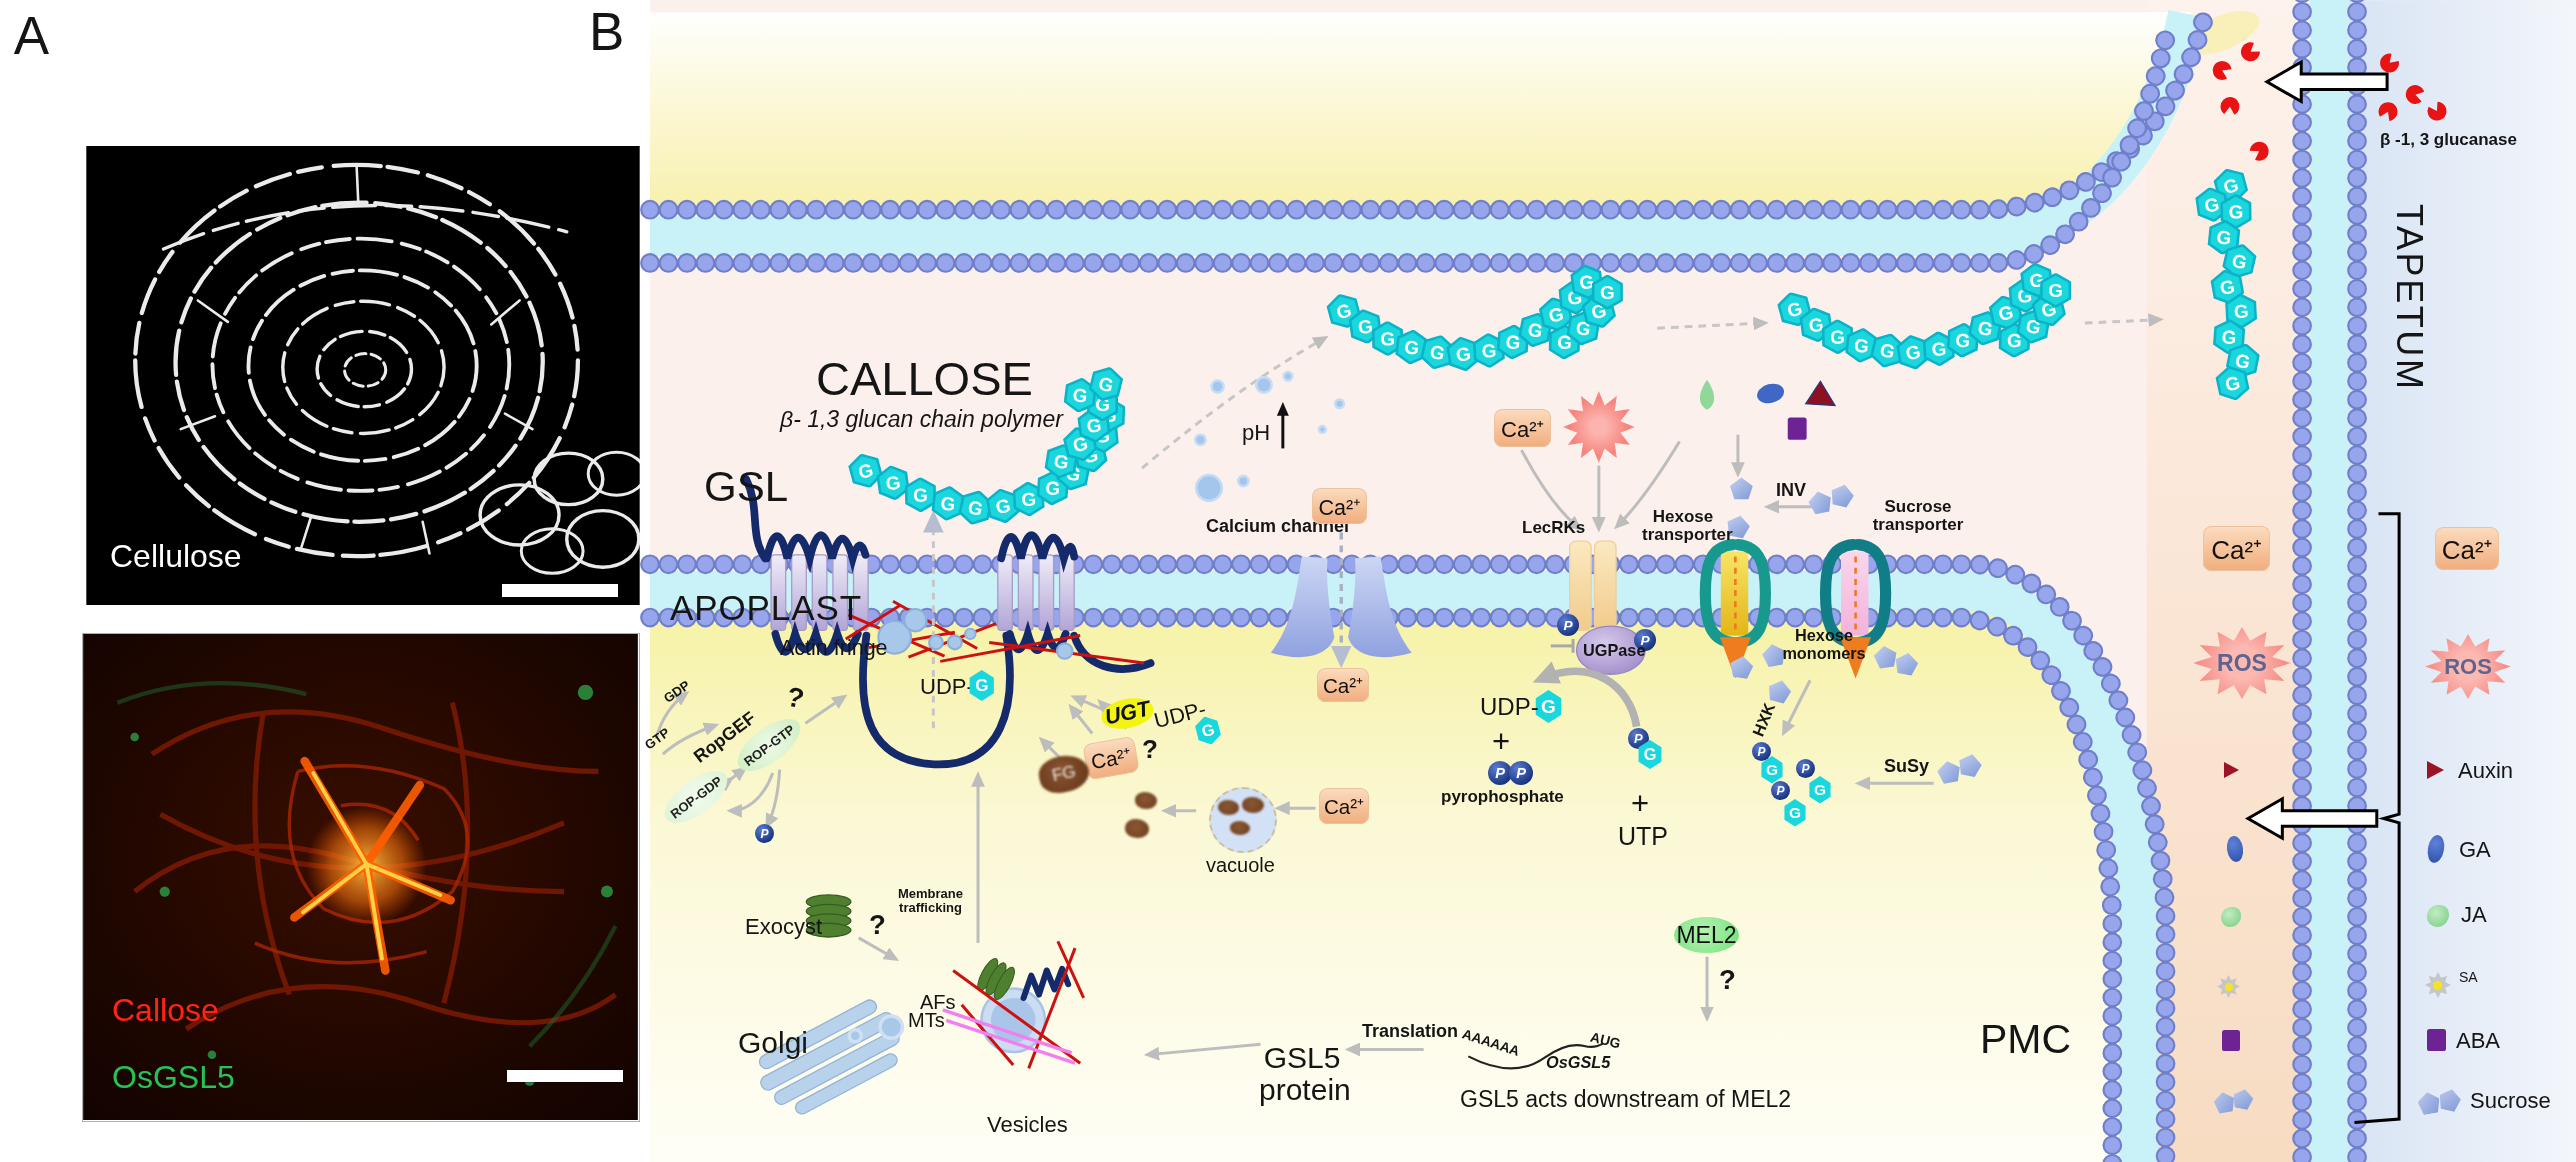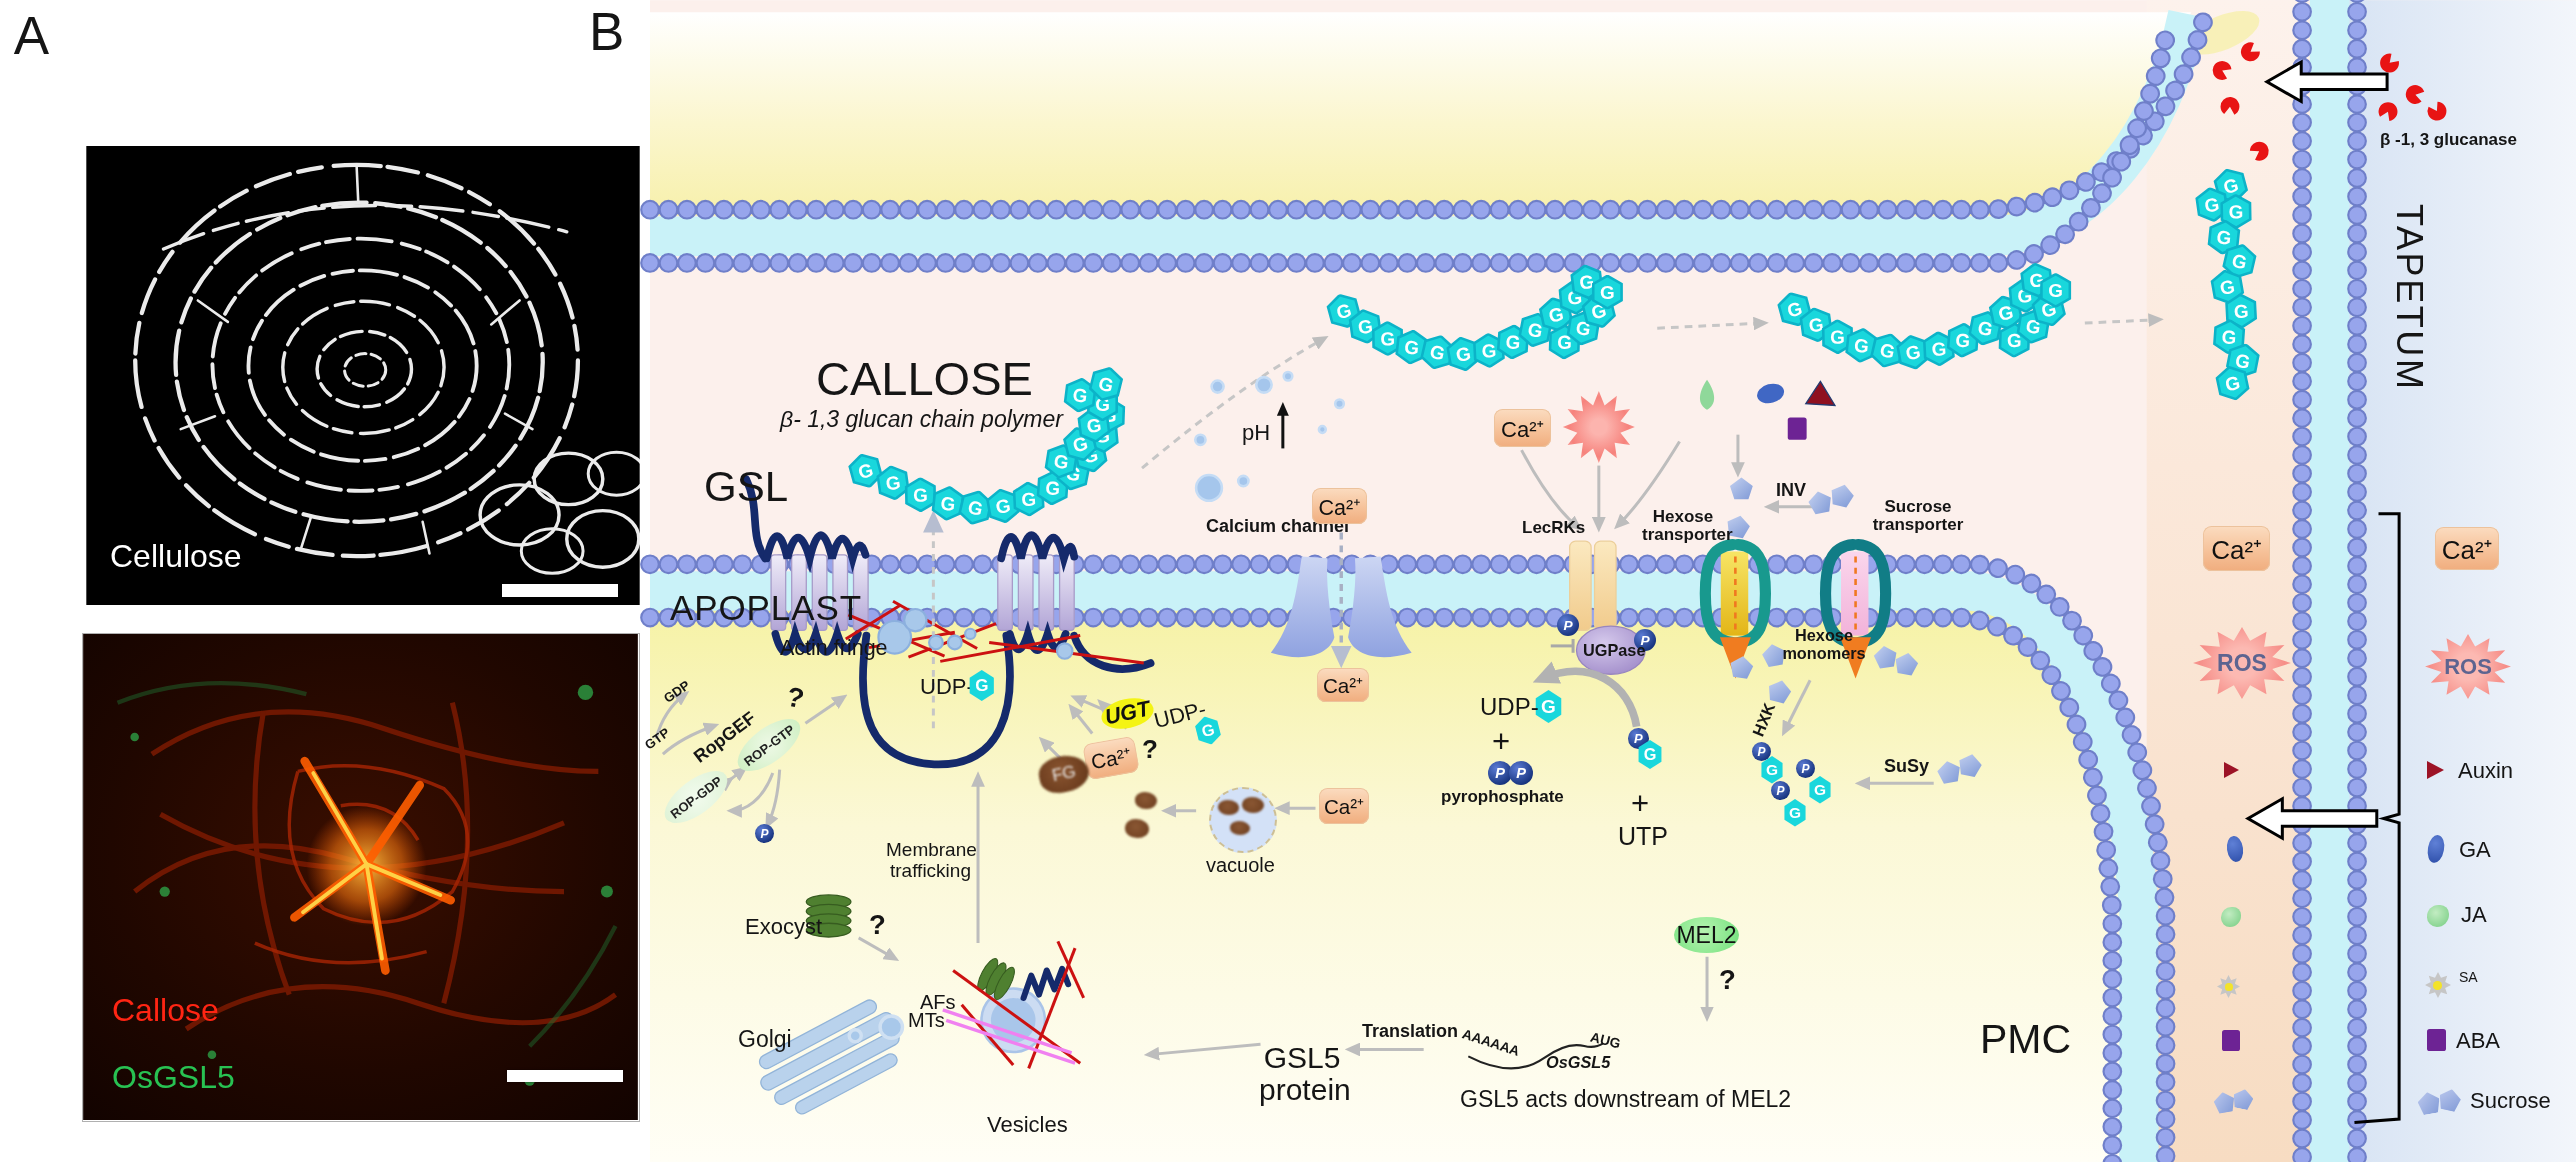--- a/index.html
+++ b/index.html
@@ -573,28 +573,28 @@
   <div class="lbl" style="left:1747px;top:711px;font-size:16.3px;font-weight:600;transform:rotate(-68deg);">HXK</div>
   <div class="lbl" style="left:1884px;top:757px;font-size:18px;font-weight:600;">SuSy</div>
 
   <div class="lbl" style="left:663px;top:685px;font-size:13px;font-weight:600;transform:rotate(-35deg);">GDP</div>
   <div class="lbl" style="left:644px;top:732px;font-size:13px;font-weight:600;transform:rotate(-35deg);">GTP</div>
   <div class="lbl" style="left:689px;top:728px;font-size:18px;font-weight:600;transform:rotate(-37deg);">RopGEF</div>
   <div class="rop-ell" style="left:732px;top:728px;width:74px;height:34px;font-size:13px;transform:rotate(-37deg);">ROP-GTP</div>
   <div class="rop-ell" style="left:659px;top:780px;width:74px;height:34px;font-size:13px;transform:rotate(-37deg);background:radial-gradient(circle,#f2fbee,#ddf2d4);">ROP-GDP</div>
   <div class="lbl" style="left:787px;top:683px;font-size:27.5px;font-weight:600;transform:rotate(12deg);">?</div>
 
-  <div class="lbl ctr" style="left:886px;top:840px;width:89px;font-size:19px;font-weight:400;white-space:normal;">
+  <div class="lbl ctr" style="left:886px;top:887px;width:89px;font-size:13px;font-weight:700;white-space:normal;">
     <div>Membrane</div>
     <div>trafficking</div>
   </div>
 
   <div class="lbl" style="left:745px;top:915px;font-size:22px;">Exocyst</div>
   <div class="lbl" style="left:869px;top:910px;font-size:27.5px;font-weight:600;">?</div>
-  <div class="lbl" style="left:738px;top:1027px;font-size:23px;">Golgi</div>
+  <div class="lbl" style="left:738px;top:1027px;font-size:30px;">Golgi</div>
   <div class="lbl" style="left:920px;top:967px;font-size:20px;margin-top:25px;">AFs</div>
   <div class="lbl" style="left:908px;top:1010px;font-size:20px;text-align:right;">MTs</div>
   <div class="lbl" style="left:987px;top:1065px;font-size:22px;margin-top:48px;">Vesicles</div>
 
   <div class="ugt" style="left:1101px;top:699px;width:53px;height:29px;font-size:21.5px;transform:rotate(-12deg);">UGT</div>
   <div class="lbl" style="left:1154px;top:704px;font-size:21.5px;transform:rotate(-14deg);">UDP-</div>
   <div class="lbl" style="left:1142px;top:735px;font-size:26px;font-weight:600;">?</div>
   <div class="fgblob" style="left:1039px;top:756px;width:50px;height:36px;transform:rotate(-12deg);font-size:17px;">
     <span>FG</span>
   </div>

